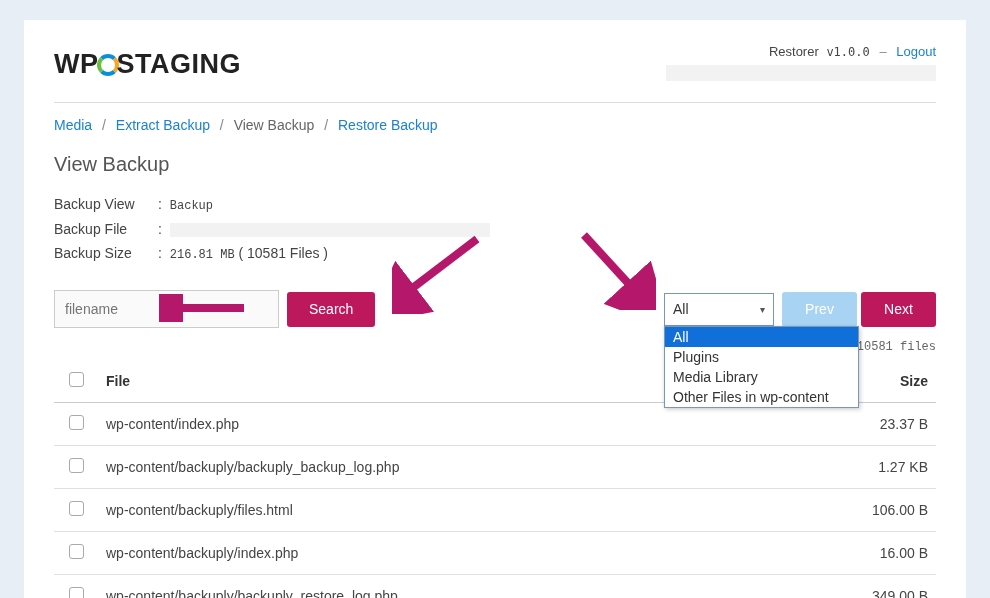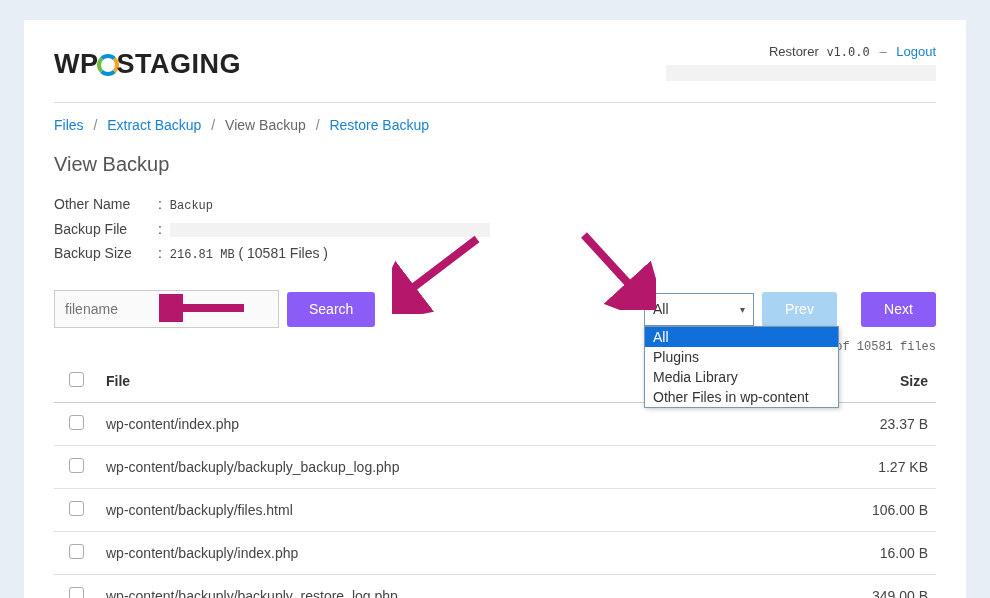--- a/index.html
+++ b/index.html
@@ -101,21 +101,21 @@
   }
   .btn {
     height: 35px;
     padding: 0 22px;
     border: none;
     border-radius: 3px;
     font-size: 14px;
     color: #fff;
     cursor: pointer;
   }
-  .btn-blue { background: #8b5cf6; }
+  .btn-blue { background: #be185d; }
   .btn-blue-light { background: #a9d3f3; }
   .btn-search { margin-left: 8px; }
   .toolbar-spacer { flex: 1; }
 
   .filter-wrap { position: relative; }
   .filter-combo {
     width: 110px;
     height: 33px;
     border: 1px solid #7a98b5;
     background: #fff;
@@ -141,21 +141,21 @@
   .dropdown .opt {
     padding: 2px 8px;
     font-size: 14px;
     color: #333;
     cursor: pointer;
   }
   .dropdown .opt.selected {
     background: #106fd8;
     color: #fff;
   }
-  .nav-btns { display: flex; gap: 24px; margin-left: 8px; }
+  .nav-btns { display: flex; gap: 4px; margin-left: 8px; }
   .nav-btns .btn { width: 75px; padding: 0; }
 
   .count-row {
     text-align: right;
     font-family: "Courier New", monospace;
     font-size: 12px;
     color: #666;
     margin-top: 12px;
   }
 
@@ -204,33 +204,33 @@
         <span>Restorer</span>
         <span class="ver">v1.0.0</span>
         <span class="dash">–</span>
         <a href="#">Logout</a>
       </div>
       <span class="meta-line2"></span>
     </div>
   </div>
 
   <div class="breadcrumb">
-    <a href="#">Files</a>
+    <a href="#">Media</a>
     <span class="sep">/</span>
     <a href="#">Extract Backup</a>
     <span class="sep">/</span>
     <span class="current">View Backup</span>
     <span class="sep">/</span>
     <a href="#">Restore Backup</a>
   </div>
 
   <h1 class="page-title">View Backup</h1>
 
   <div class="meta-block">
-    <span class="label">Other Name</span><span class="colon">:</span>
+    <span class="label">Backup View</span><span class="colon">:</span>
     <span class="mono">Backup</span>
   </div>
   <div class="meta-block">
     <span class="label">Backup File</span><span class="colon">:</span>
     <span class="masked"></span>
   </div>
   <div class="meta-block">
     <span class="label">Backup Size</span><span class="colon">:</span>
     <span class="mono">216.81 MB</span>
     <span>( 10581 Files )</span>

